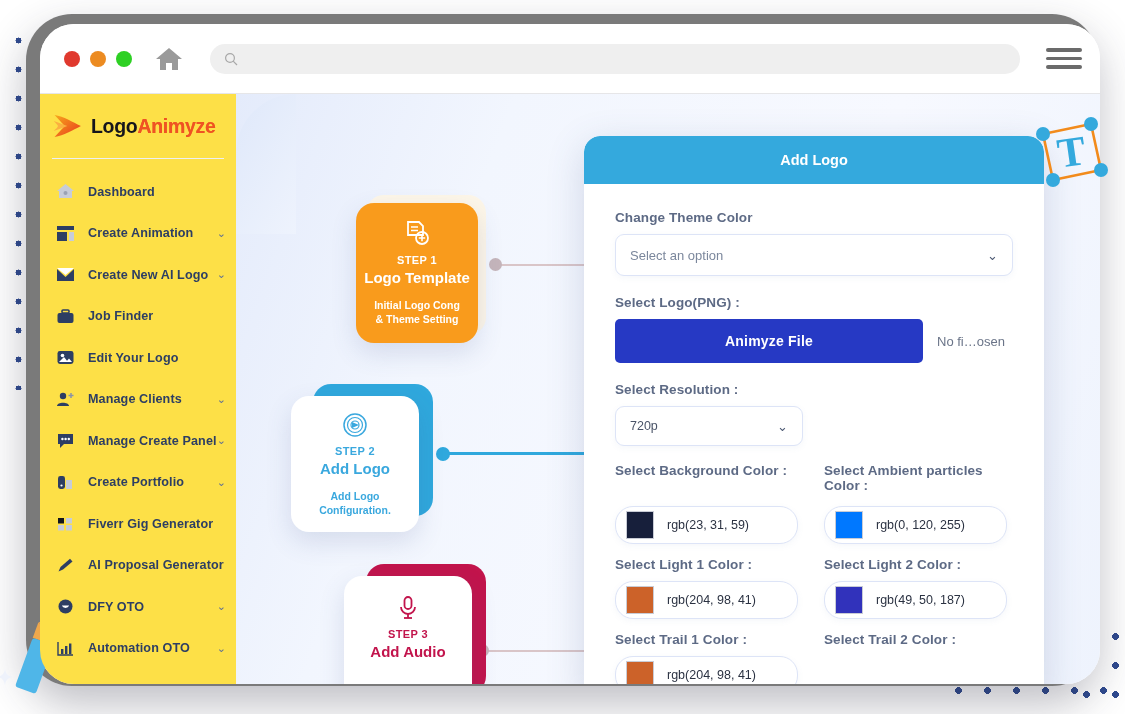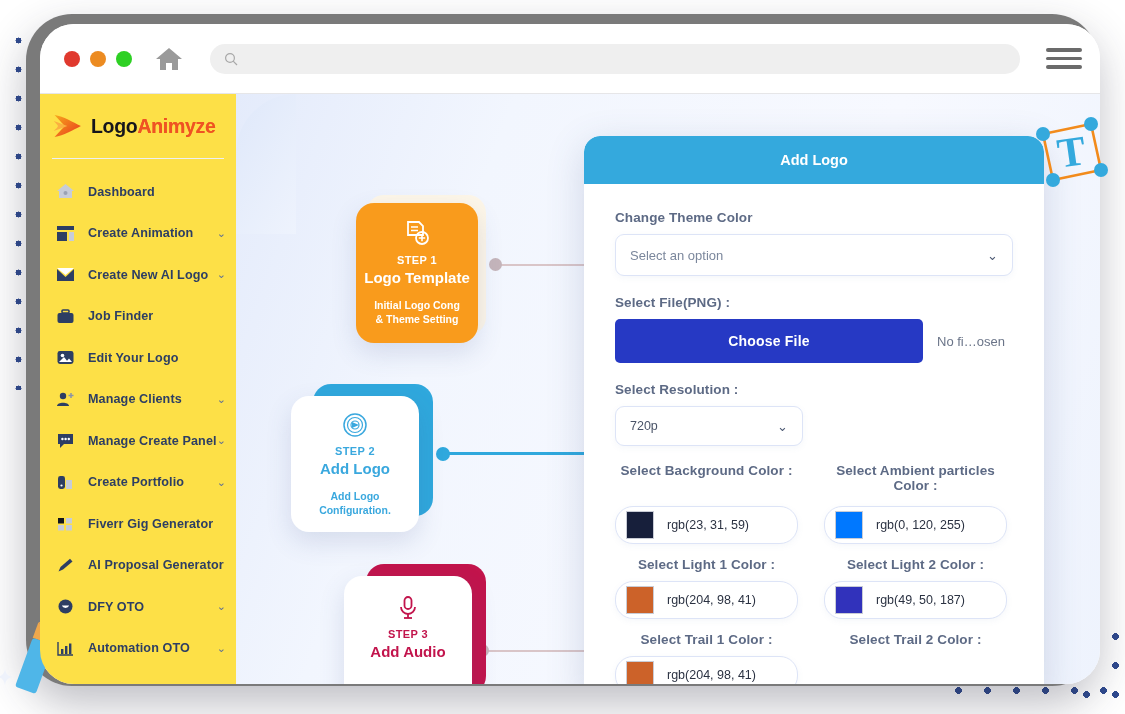--- a/index.html
+++ b/index.html
@@ -161,21 +161,21 @@
   #resolution-select{width:188px;height:40px;}
   #resolution-select .sel-value{color:#4a5468;font-size:12.5px;}
   #file-row{display:flex;align-items:center;margin-top:2px;}
   #choose-file-btn{
     width:308px;height:44px;background:#2639c4;border-radius:5px;border:0;
     color:#fff;font-size:14px;font-weight:bold;font-family:"Liberation Sans",sans-serif;
     cursor:pointer;letter-spacing:.2px;
   }
   #no-file-text{margin-left:14px;font-size:13px;color:#6a7488;white-space:nowrap;}
   .grid2{display:flex;gap:26px;}
-  .col{width:183px;text-align:center;}
+  .col{width:183px;}
   .color-box{
     border:1px solid #dde4f7;border-radius:18px;height:38px;background:#fff;
     display:flex;align-items:center;padding:0 10px;box-sizing:border-box;
     box-shadow:0 2px 6px rgba(120,140,190,.07);cursor:pointer;
   }
   .swatch{width:26px;height:26px;border:1px solid #c9ccd6;flex:none;}
   .color-text{margin-left:13px;font-size:12.5px;color:#2b3242;}
   .mt14{margin-top:13px;}
   .mt18{margin-top:17px;}
   .lbl-2line{min-height:34px;}
@@ -464,23 +464,23 @@
       <div id="add-logo-panel">
         <div id="panel-header">Add Logo</div>
         <div id="panel-body">
 
           <div class="field-label">Change Theme Color</div>
           <div class="sel-box" id="theme-select">
             <span class="sel-value">Select an option</span>
             <span class="sel-caret">⌄</span>
           </div>
 
-          <div class="field-label" style="margin-top:19px;">Select File(PNG) :</div>
+          <div class="field-label" style="margin-top:19px;">Select Logo(PNG) :</div>
           <div id="file-row">
-            <button id="choose-file-btn">Choose File</button>
+            <button id="choose-file-btn">Animyze File</button>
             <span id="no-file-text">No fi…osen</span>
           </div>
 
           <div class="field-label" style="margin-top:19px;">Select Resolution :</div>
           <div class="sel-box" id="resolution-select">
             <span class="sel-value">720p</span>
             <span class="sel-caret">⌄</span>
           </div>
 
           <div class="grid2 mt18">

